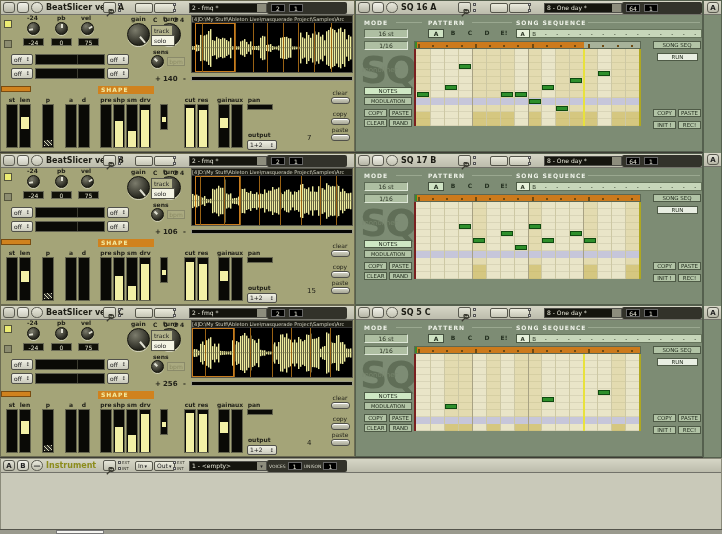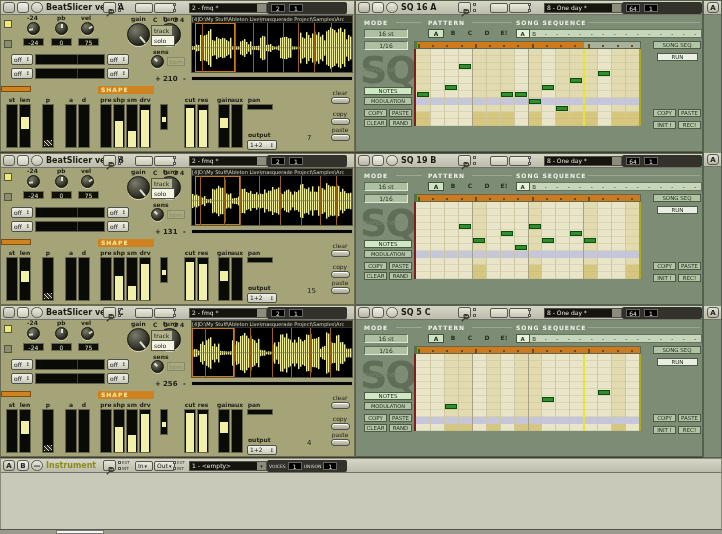--- a/index.html
+++ b/index.html
@@ -264,21 +264,21 @@
         <div class="wslice" style="left: 43.2px;"></div>
         <div class="wslice" style="left: 60.8px;"></div>
         <div class="wslice" style="left: 75.2px;"></div>
         <div class="wslice" style="left: 91.2px;"></div>
         <div class="wslice" style="left: 105.6px;"></div>
         <div class="wslice" style="left: 121.6px;"></div>
         <div class="wslice" style="left: 139.2px;"></div>
       </div>
     <div class="scrollstrip"></div>
     <span class="tempo" style="left:154px;top:74px">+</span>
-    <span class="tempo" style="left:162px;top:74px">210</span>
+    <span class="tempo" style="left:162px;top:74px">140</span>
     <span class="tempo" style="left:182px;top:74px">-</span>
 
     <div class="minibar"></div>
     <div class="shapebar">SHAPE</div>
     <div class="faders">
         <span class="flab" style="left: 4px; top: 95px;">st</span>
         <div class="ftrack" style="left: 5px; top: 103px; height: 44px;"></div>
         <span class="flab" style="left: 17px; top: 95px;">len</span>
         <div class="ftrack" style="left: 18px; top: 103px; height: 44px;">
           <div class="ffill" style="top: 11.76px; height: 12.6px;"></div>
@@ -505,21 +505,21 @@
         <div class="wslice" style="left: 32px;"></div>
         <div class="wslice" style="left: 48px;"></div>
         <div class="wslice" style="left: 67.2px;"></div>
         <div class="wslice" style="left: 88px;"></div>
         <div class="wslice" style="left: 108.8px;"></div>
         <div class="wslice" style="left: 128px;"></div>
         <div class="wslice" style="left: 144px;"></div>
       </div>
     <div class="scrollstrip"></div>
     <span class="tempo" style="left:154px;top:74px">+</span>
-    <span class="tempo" style="left:162px;top:74px">131</span>
+    <span class="tempo" style="left:162px;top:74px">106</span>
     <span class="tempo" style="left:182px;top:74px">-</span>
 
     <div class="minibar"></div>
     <div class="shapebar">SHAPE</div>
     <div class="faders">
         <span class="flab" style="left: 4px; top: 95px;">st</span>
         <div class="ftrack" style="left: 5px; top: 103px; height: 44px;"></div>
         <span class="flab" style="left: 17px; top: 95px;">len</span>
         <div class="ftrack" style="left: 18px; top: 103px; height: 44px;">
           <div class="ffill" style="top: 12.6px; height: 11.76px;"></div>
@@ -974,21 +974,21 @@
         <div class="gnote" style="left: 182.188px; top: 22px;"></div>
         <div class="gplay" style="left: 167.25px;"></div>
       </div>
   </section>
 
   <section class="panel sage" style="left: 355px; top: 153px; width: 348px; height: 152px;">
     <div class="hdr">
     <div class="hbtn hb-a"></div>
     <div class="hbtn hb-b"></div>
     <div class="hbtn hb-m"></div>
-    <div class="htitle">SQ 19 B</div>
+    <div class="htitle">SQ 17 B</div>
     <div class="hwrench">
       <svg width="9" height="9" viewBox="0 0 10 10">
             <path d="M2 8 L6 4 M6 4 a2 2 0 1 0 2-3 l-1.2 1.2 -1-1 L7 0 a2 2 0 0 0 -1 4z" stroke="#3a3a30" stroke-width="1.4" fill="none"></path>
           </svg>
     </div>
     <div class="extint ei1">
       <div><span class="sq8"></span><span></span></div>
       <div><span class="sq8"></span><span></span></div>
     </div>
     <div class="hdd in"><span></span><span class="arr"></span></div>

